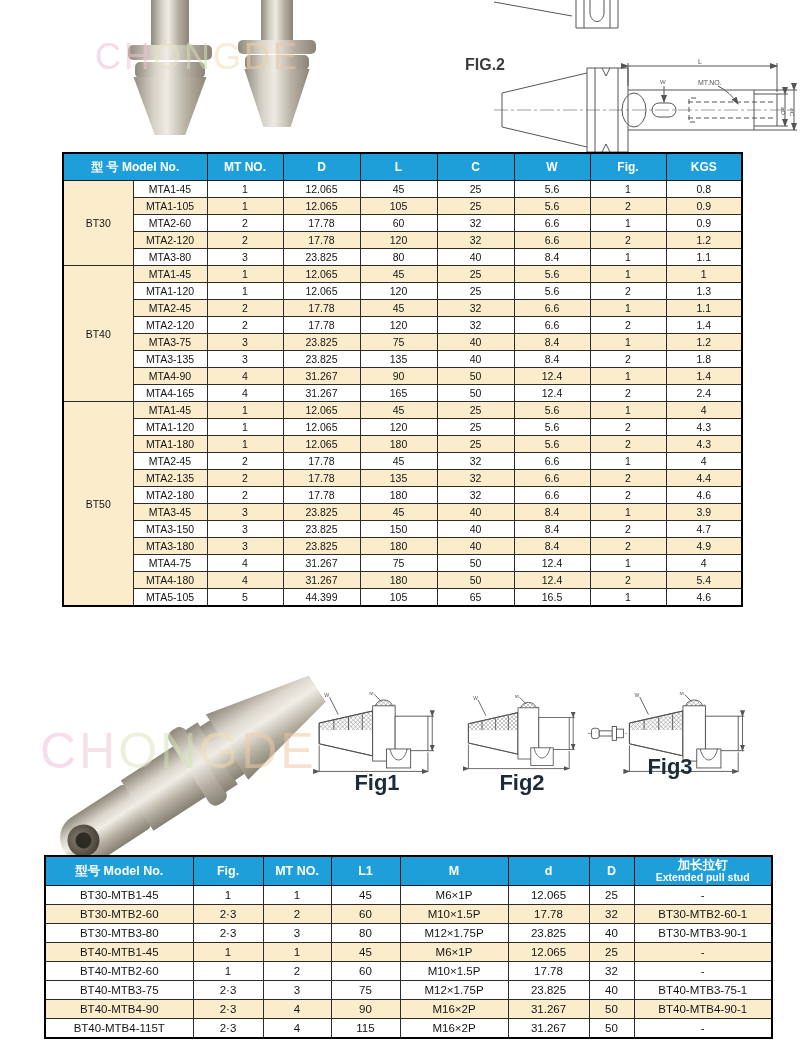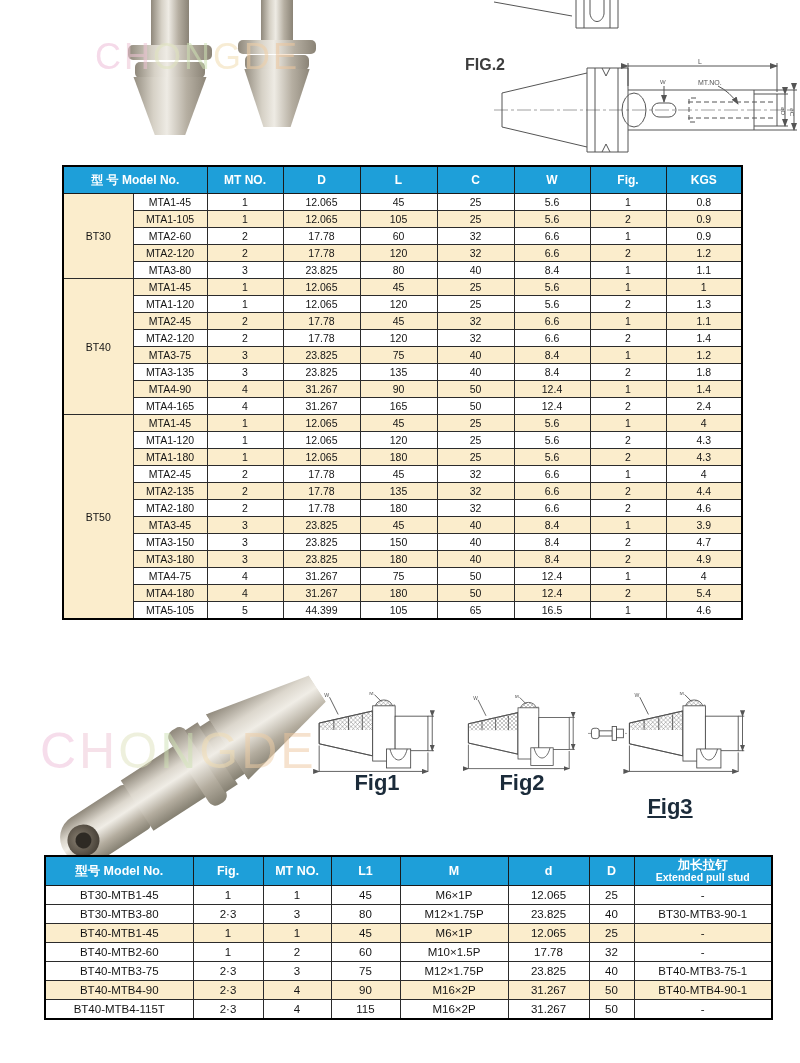--- a/index.html
+++ b/index.html
@@ -25,21 +25,21 @@
      font-family:"DejaVu Serif","Liberation Serif",serif;font-size:34px;letter-spacing:2px;
      color:#f45ff2;}
 
   
   table.spec{position:absolute;border-collapse:collapse;table-layout:fixed;
      border:2px solid #000;background:#fff;}
   table.spec th{background:#1e9fd9;color:#fff;font-weight:bold;border:1px solid #1a1a1a;
      padding:0;text-align:center;vertical-align:middle;}
   table.spec td{border:1px solid #2b2b2b;padding:0;text-align:center;vertical-align:middle;
      color:#141414;background:#fff;}
-  #table1{left:62px;top:165px;width:679px;font-size:10.5px;border-radius:13px;}
+  #table1{left:62px;top:152px;width:679px;font-size:10.5px;border-radius:13px;}
   #table1 th{height:26px;font-size:12px;}
   #table1 td{height:16px;}
   #table2{left:44px;top:855px;width:727px;font-size:11.5px;}
   #table2 th{height:28px;font-size:12.5px;}
   #table2 td{height:18px;}
   tr.cream td{background:#fbedcc;}
   td.groupcell{background:#fbedcc !important;}
   th .sub{display:block;font-size:10.5px;font-weight:bold;line-height:11px;}
   th .main{display:block;line-height:13px;}
 </style>
@@ -449,21 +449,21 @@
       <line x1="0" y1="48" x2="46" y2="48" stroke-dasharray="8 3 2 3" stroke="#888"></line>
       <rect x="4" y="42" width="9" height="12" rx="3" fill="#fff"></rect>
       <rect x="13" y="45" width="15" height="6" fill="#fff"></rect>
       <rect x="28" y="40" width="5" height="16" fill="#fff"></rect>
       <rect x="33" y="43" width="8" height="10" fill="#fff"></rect>
     </g>
     <use href="#holder-sym" x="40" width="150" height="95"></use>
   </svg>
   <div class="fig-label" style="left:312px;top:770px;width:130px;">Fig1</div>
   <div class="fig-label" style="left:462px;top:770px;width:120px;">Fig2</div>
-  <div class="fig-label" style="left:588px;top:794px;width:164px;text-decoration:underline;">Fig3</div>
+  <div class="fig-label" style="left:588px;top:754px;width:164px;">Fig3</div>
 
   <table id="table2" class="spec">
     <colgroup>
         <col style="width:148px">
         <col style="width:70px">
         <col style="width:68px">
         <col style="width:69px">
         <col style="width:108px">
         <col style="width:81px">
         <col style="width:45px">
@@ -488,20 +488,30 @@
         <tr class="">
           <td>BT30-MTB1-45</td>
           <td>1</td>
           <td>1</td>
           <td>45</td>
           <td>M6×1P</td>
           <td>12.065</td>
           <td>25</td>
           <td>-</td>
         </tr>
+        <tr class="cream">
+          <td>BT30-MTB2-60</td>
+          <td>2·3</td>
+          <td>2</td>
+          <td>60</td>
+          <td>M10×1.5P</td>
+          <td>17.78</td>
+          <td>32</td>
+          <td>BT30-MTB2-60-1</td>
+        </tr>
         <tr class="">
           <td>BT30-MTB3-80</td>
           <td>2·3</td>
           <td>3</td>
           <td>80</td>
           <td>M12×1.75P</td>
           <td>23.825</td>
           <td>40</td>
           <td>BT30-MTB3-90-1</td>
         </tr>

